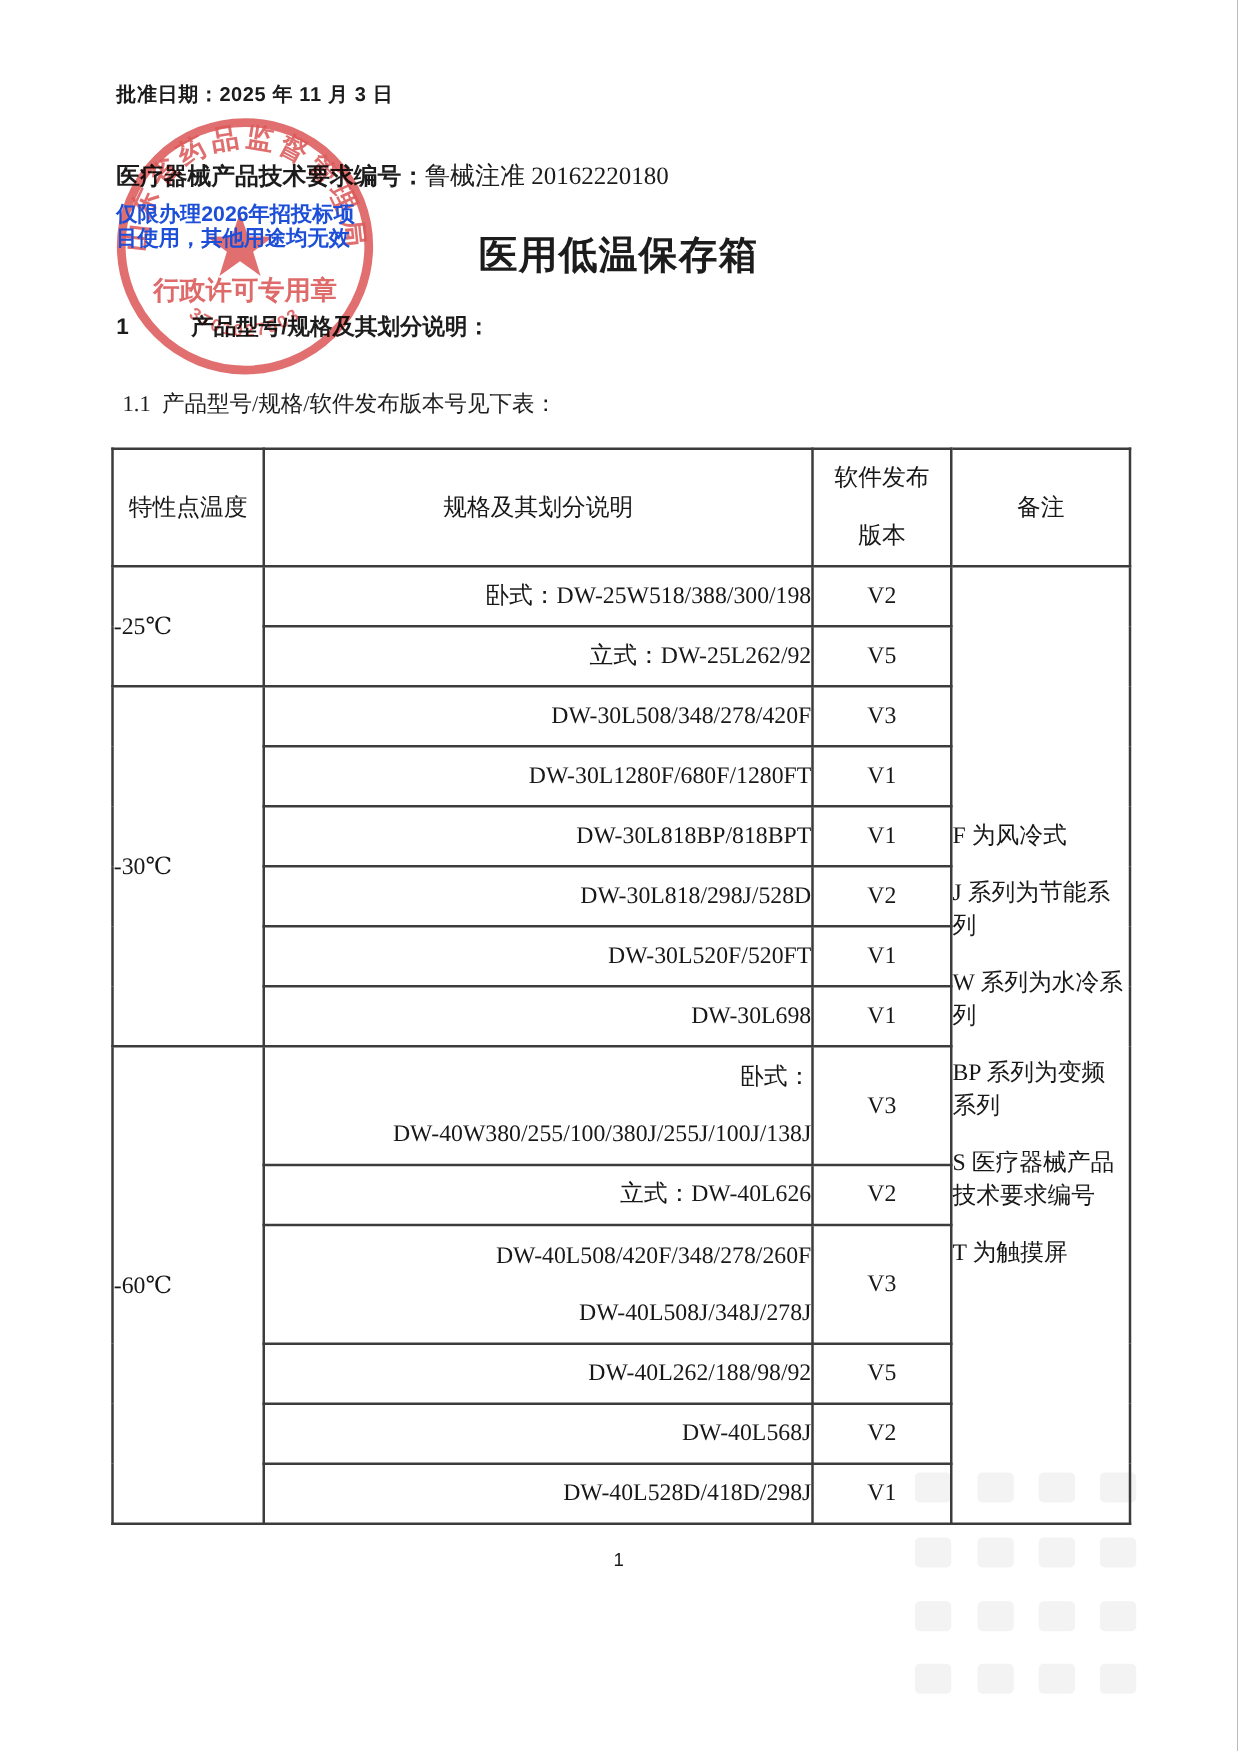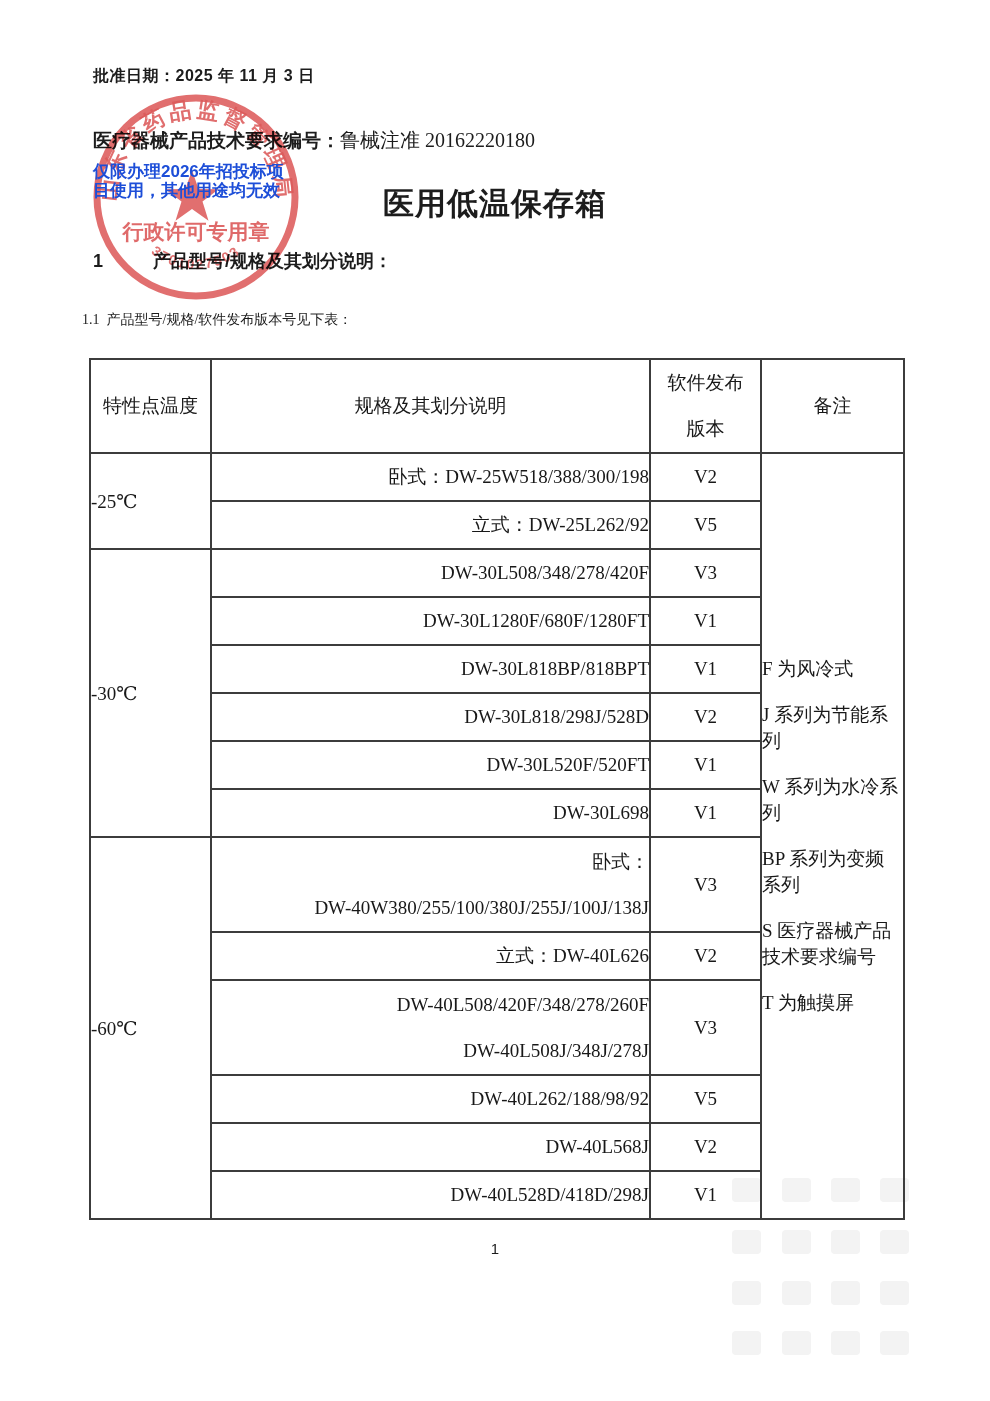--- a/index.html
+++ b/index.html
@@ -27,21 +27,21 @@
   .doc-title{
     left:0;top:183px;width:990px;text-align:center;
     font-size:31px;font-weight:700;letter-spacing:1px;
   }
   .section-heading{
     left:93px;top:249px;font-size:18px;font-weight:700;
     font-family:"Liberation Sans","DejaVu Sans",sans-serif;
   }
   .section-heading .num{display:inline-block;width:60px;}
   .subsection-heading{
-    left:82px;top:311px;font-size:14px;font-weight:400;white-space:pre-wrap;
+    left:98px;top:311px;font-size:18px;font-weight:400;white-space:pre-wrap;
   }
   
   .stamp{left:86px;top:87px;width:220px;height:220px;z-index:5;
     mix-blend-mode:multiply;opacity:0.92;}
   
   .bleed{z-index:0;}
   .bleed .sq{position:absolute;width:29px;height:24px;background:#f3f3f3;border-radius:4px;}
   
   table.spec{
     position:absolute;left:89px;top:358px;width:814px;

